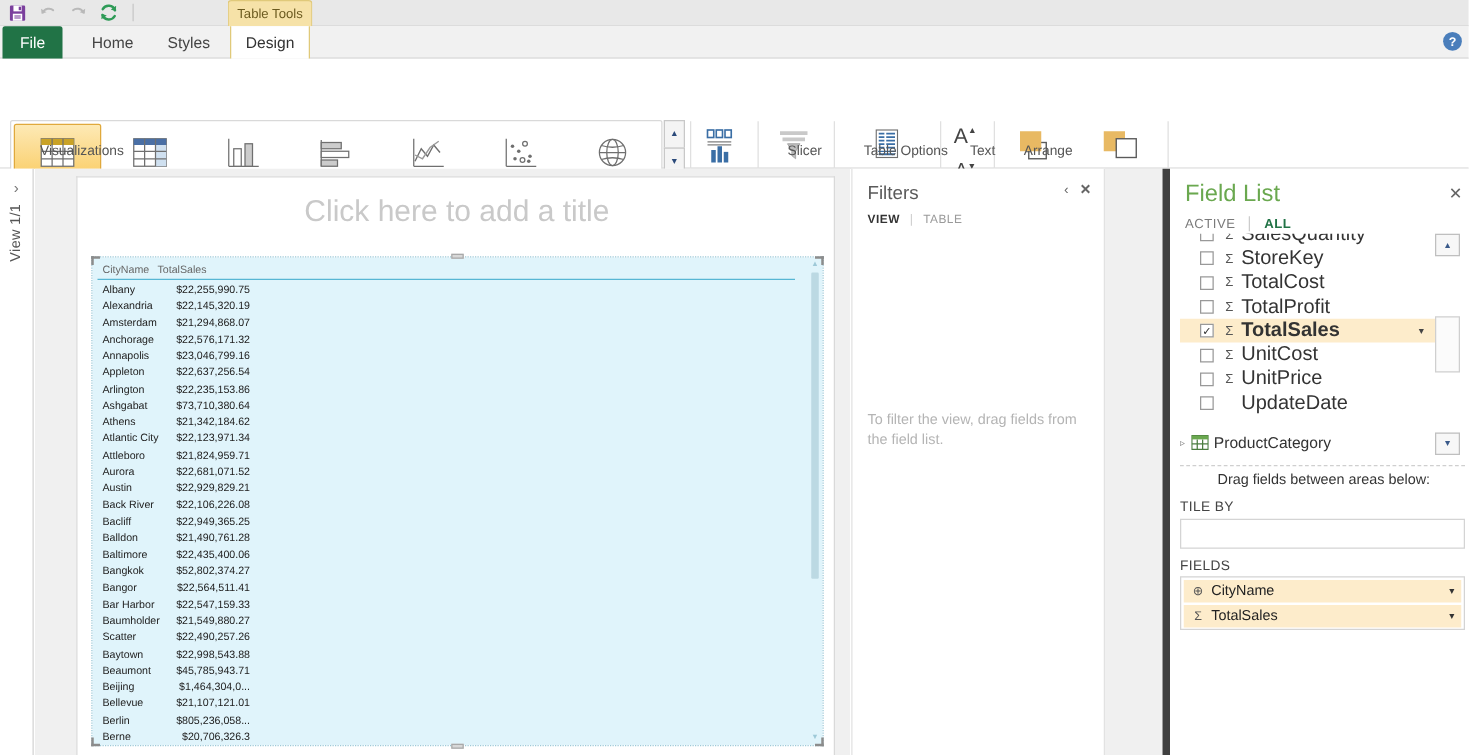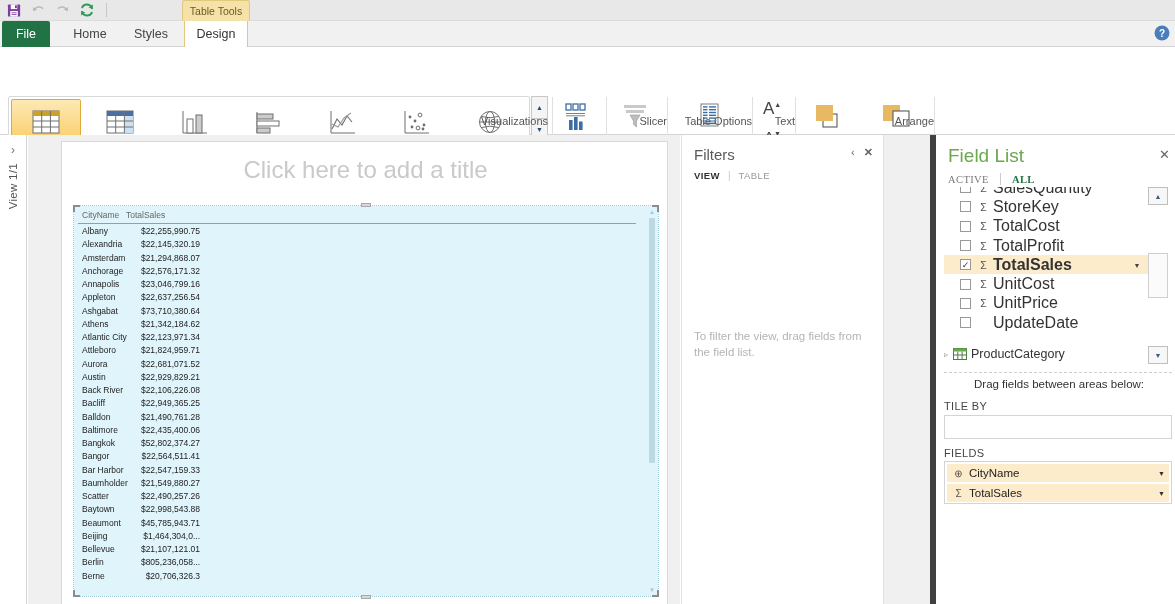--- a/index.html
+++ b/index.html
@@ -56,22 +56,23 @@
     position: absolute; right: 4px; top: 24px; width: 18px; height: 18px;
     cursor: pointer;
   }
 
   
   .ribbon {
     position: absolute; left: 0; top: 47px; width: 1175px; height: 88px;
     background: #fff; border-bottom: 1px solid #d4d4d4;
   }
   .grp-label {
-    position: absolute; font-size: 11px; color: #555; text-align: right;
+    position: absolute; font-size: 11px; color: #555; text-align: left;
     top: 0;
+    margin-left: 24px;
   }
   .grp-divider { position: absolute; top: 50px; width: 1px; height: 66px; background: #e0e0e0; }
 
   
   .viz-gallery {
     position: absolute; left: 8px; top: 49px; width: 522px; height: 66px;
     border: 1px solid #d9d9d9; background: #fff; border-radius: 2px;
     display: flex; align-items: stretch;
   }
   .viz-item {
@@ -201,21 +202,21 @@
   .filters-gap { position: absolute; left: 884px; top: 0; width: 46px; height: 469px; background: #f0f0f0; }
 
   
   .fieldlist {
     position: absolute; left: 930px; top: 0; width: 248px; height: 469px;
     background: #fff; border-left: 6px solid #404040; padding: 10px 10px 0 8px;
   }
   .fl-title { font-size: 19px; color: #6aa84f; font-weight: 300; margin-left: 4px; }
   .fl-close { position: absolute; right: 8px; top: 12px; font-size: 13px; color: #666; cursor: pointer; }
   .fl-tabs { margin-top: 6px; margin-left: 4px; display: flex; align-items: center; gap: 11px; }
-  .fl-tab { font-size: 10.5px; letter-spacing: 0.4px; cursor: pointer; font-family: Liberation Serif, serif; }
+  .fl-tab { font-size: 10.5px; letter-spacing: 0.4px; cursor: pointer; }
   .fl-tab.inactive { color: #7a7a7a; }
   .fl-tab.active { color: #217346; font-weight: bold; }
   .fl-tab-sep { width: 1px; height: 12px; background: #ccc; }
 
   .fl-listbox {
     position: absolute; left: 8px; top: 52px; width: 206px; height: 172px; overflow: hidden;
   }
   .fl-row {
     position: relative; height: 19.3px; display: flex; align-items: center;
     padding-left: 16px; cursor: pointer;
@@ -588,20 +589,24 @@
                 </div>
                 <div class="trow">
                   <div class="tc-city">Annapolis</div>
                   <div class="tc-sales">$23,046,799.16</div>
                 </div>
                 <div class="trow">
                   <div class="tc-city">Appleton</div>
                   <div class="tc-sales">$22,637,256.54</div>
                 </div>
                 <div class="trow">
+                  <div class="tc-city">Arlington</div>
+                  <div class="tc-sales">$22,235,153.86</div>
+                </div>
+                <div class="trow">
                   <div class="tc-city">Ashgabat</div>
                   <div class="tc-sales">$73,710,380.64</div>
                 </div>
                 <div class="trow">
                   <div class="tc-city">Athens</div>
                   <div class="tc-sales">$21,342,184.62</div>
                 </div>
                 <div class="trow">
                   <div class="tc-city">Atlantic City</div>
                   <div class="tc-sales">$22,123,971.34</div>

